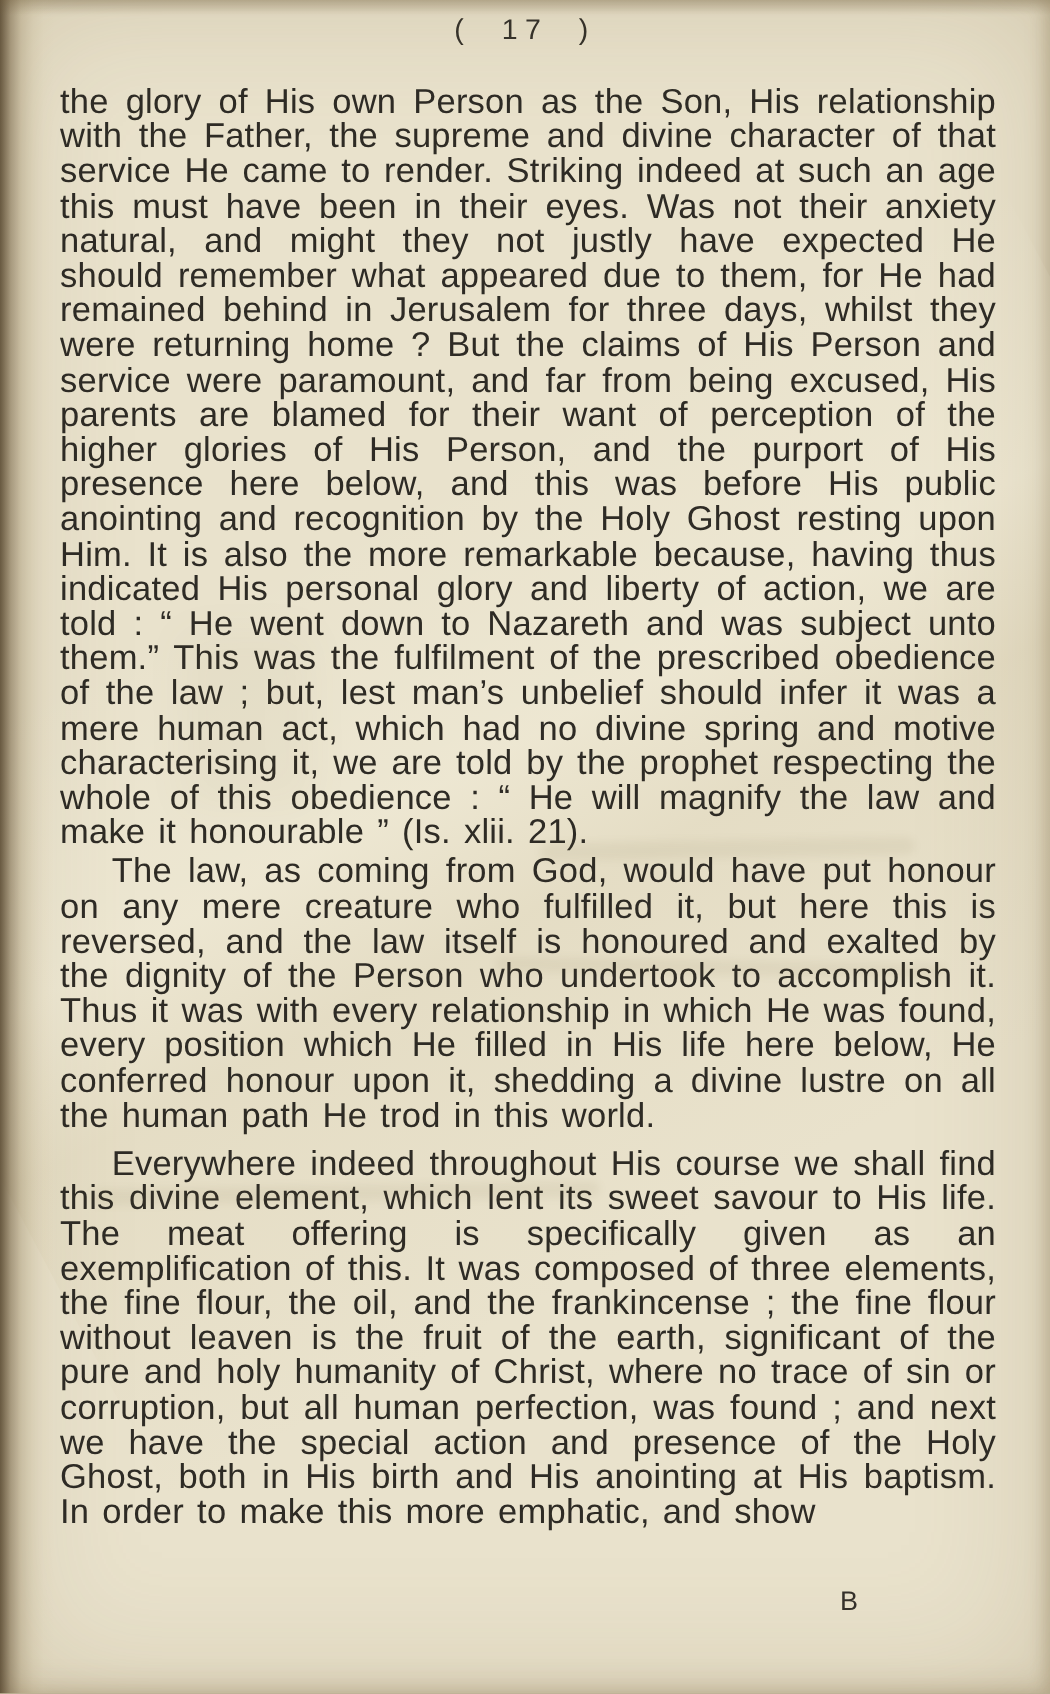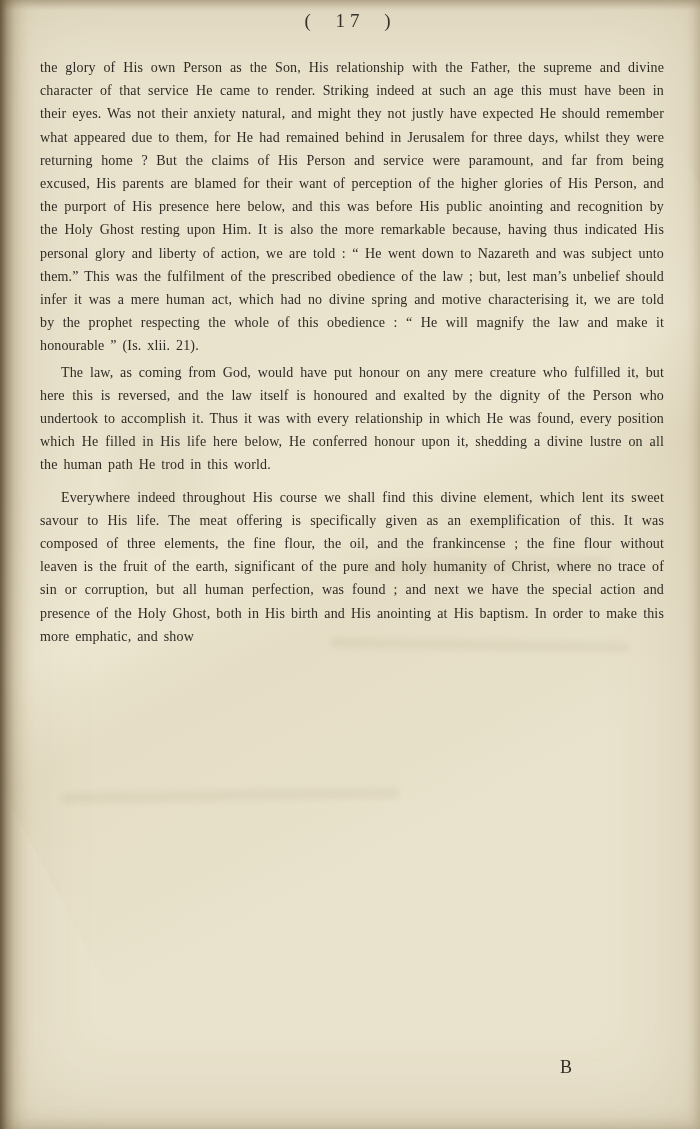--- a/index.html
+++ b/index.html
@@ -11,21 +11,21 @@
     position: relative;
     width: 700px;
     height: 1129px;
     overflow: hidden;
     background: linear-gradient(105deg, #e2dac3 0%, #ebe4cf 38%, #e9e2cc 70%, #e5decа 100%);
     background-color: #e9e2cc;
     box-shadow:
       inset 0 0 90px rgba(130, 110, 70, 0.22),
       inset -3px 0 10px rgba(120, 100, 60, 0.25),
       inset 0 -6px 18px rgba(120, 100, 60, 0.18);
-    font-family: Liberation Serif, serif;
+    font-family: Liberation Sans, sans-serif;
     color: #2e2b25;
   }
   
   .edge-left {
     position: absolute;
     left: 0; top: 0; bottom: 0;
     width: 36px;
     background: linear-gradient(90deg,
       rgba(86, 70, 46, 0.85) 0px,
       rgba(122, 104, 74, 0.55) 7px,
@@ -47,21 +47,21 @@
     text-align: center;
     padding-top: 10px;
     font-size: 19px;
     letter-spacing: 5px;
     word-spacing: 10px;
     color: #36322a;
   }
   .body {
     position: relative;
     padding: 24px 36px 0 40px;
-    font-size: 14px;
+    font-size: 23px;
     line-height: 23.2px;
     text-align: justify;
     word-spacing: 2.2px;
     letter-spacing: 0.15px;
   }
   .para {
     margin: 0 0 3px 0;
     text-indent: 1.5em;
   }
   .para.no-indent {

